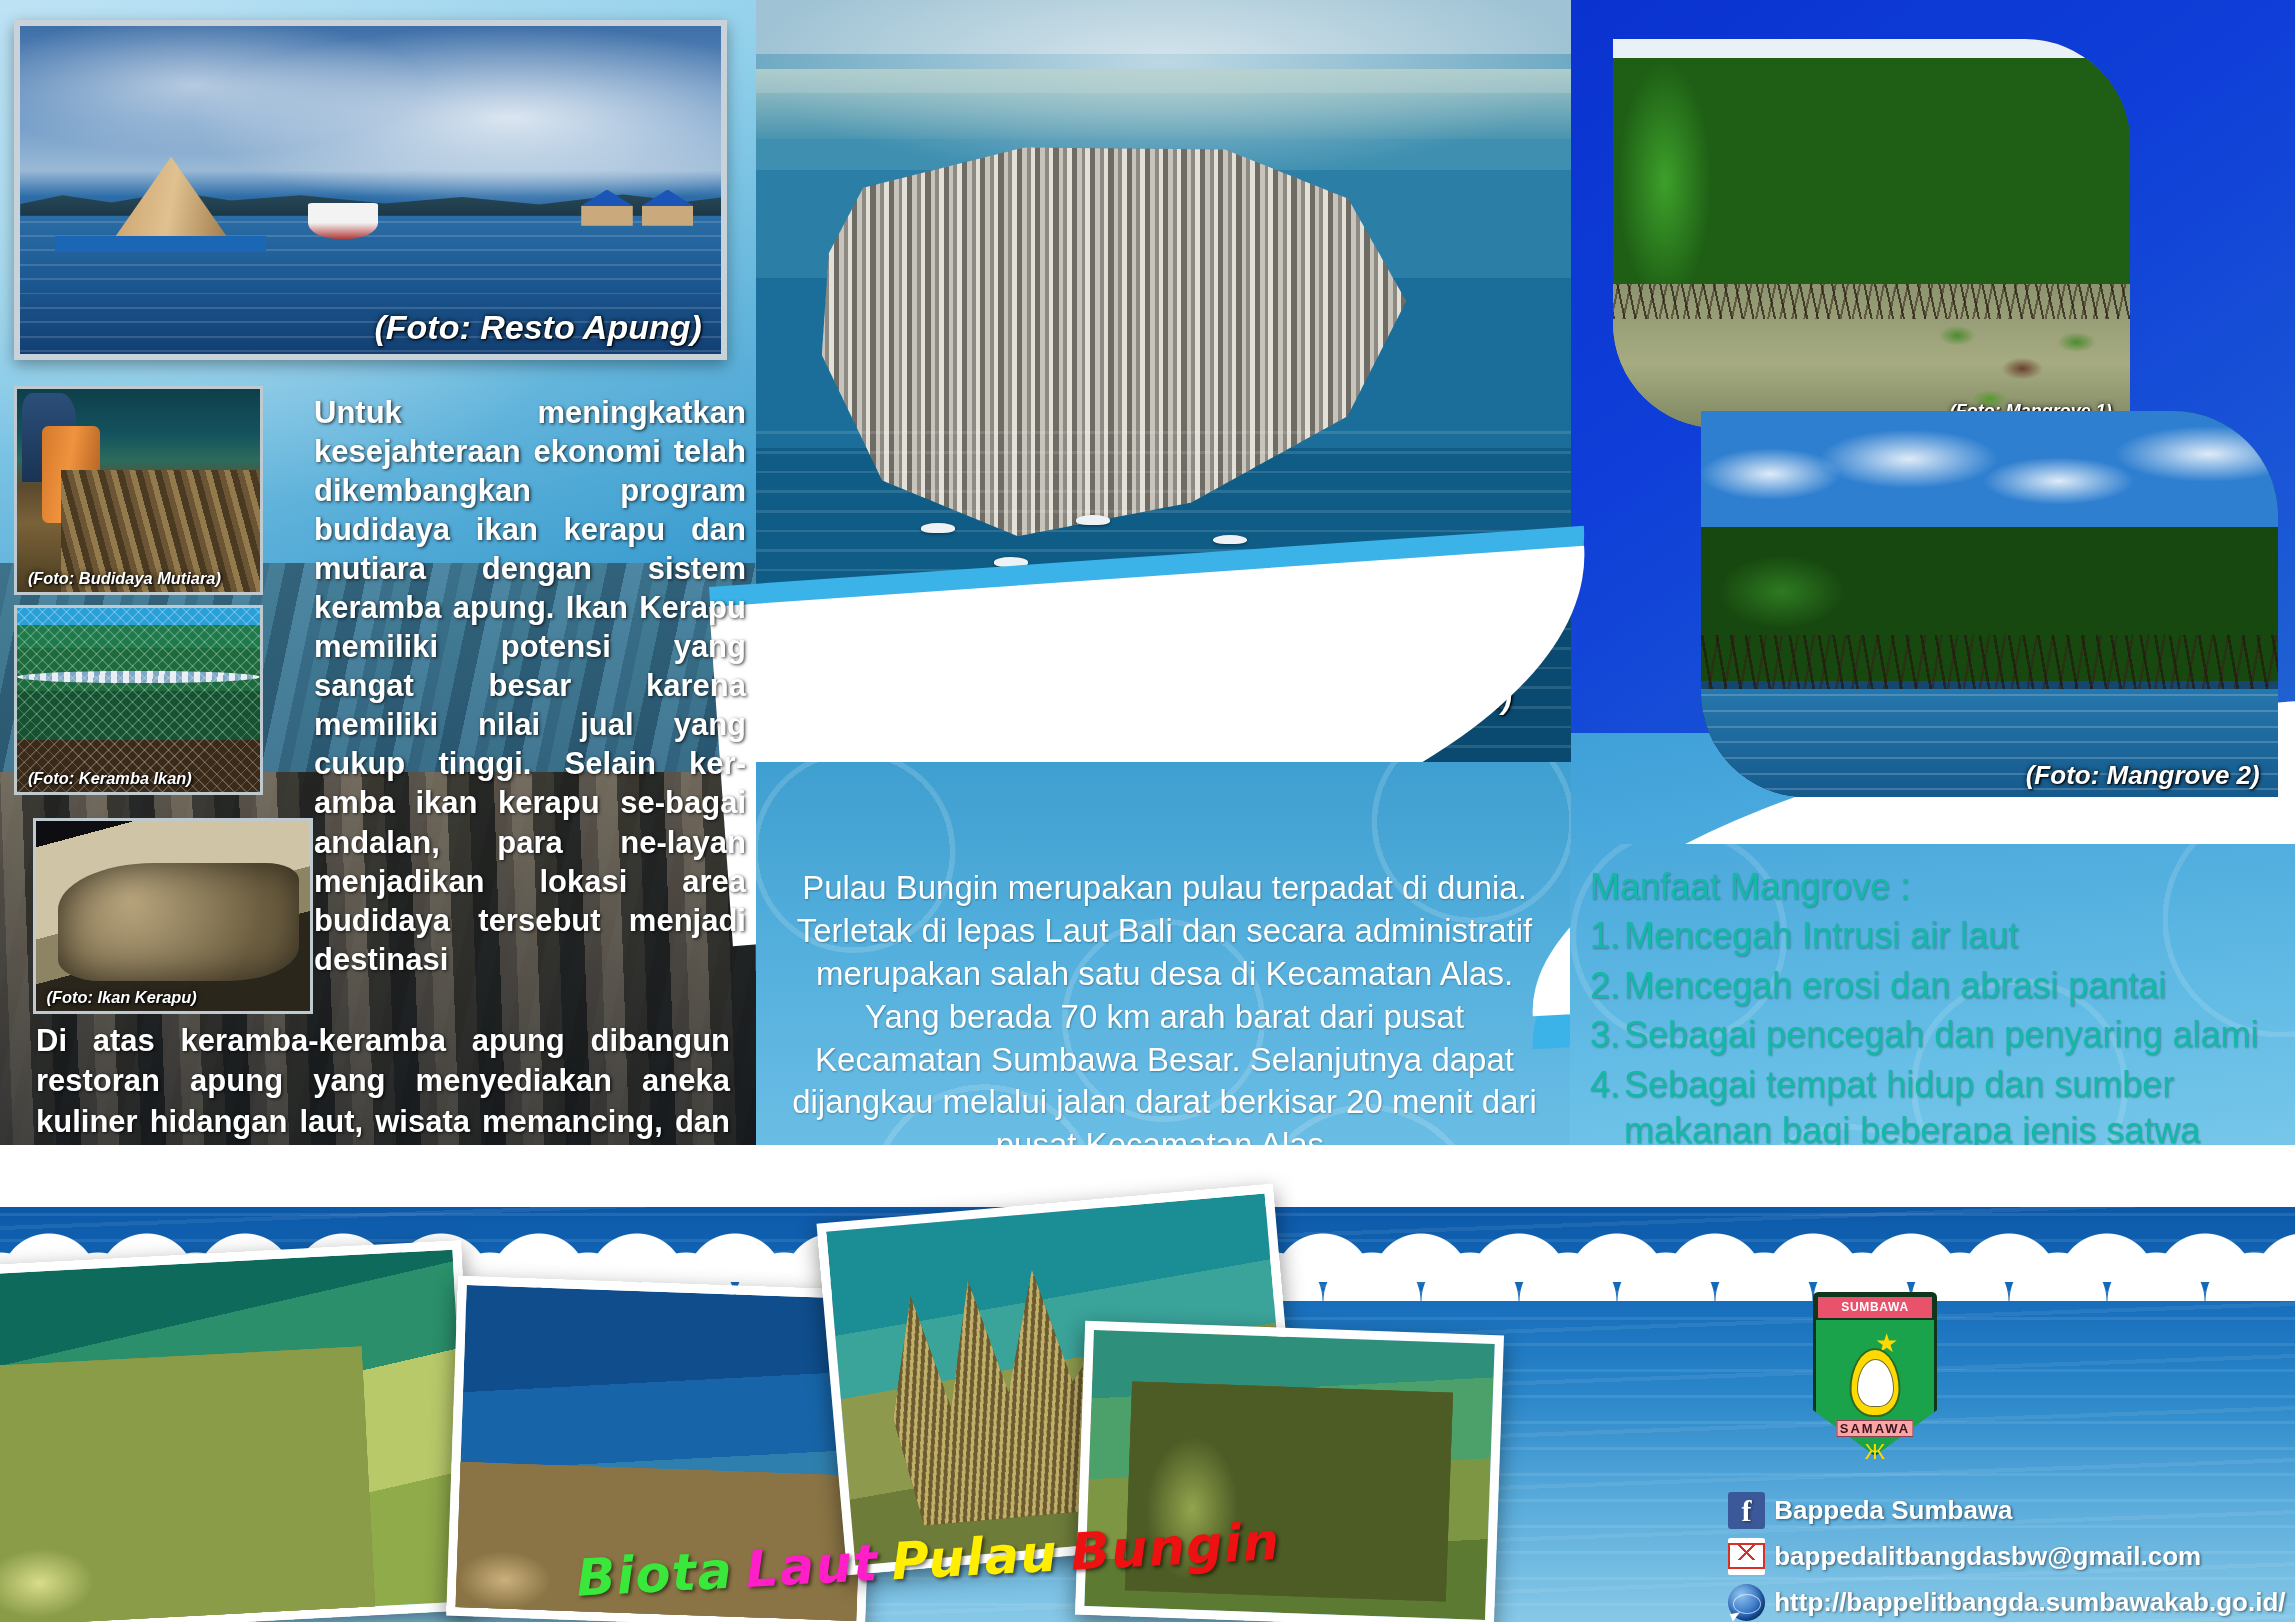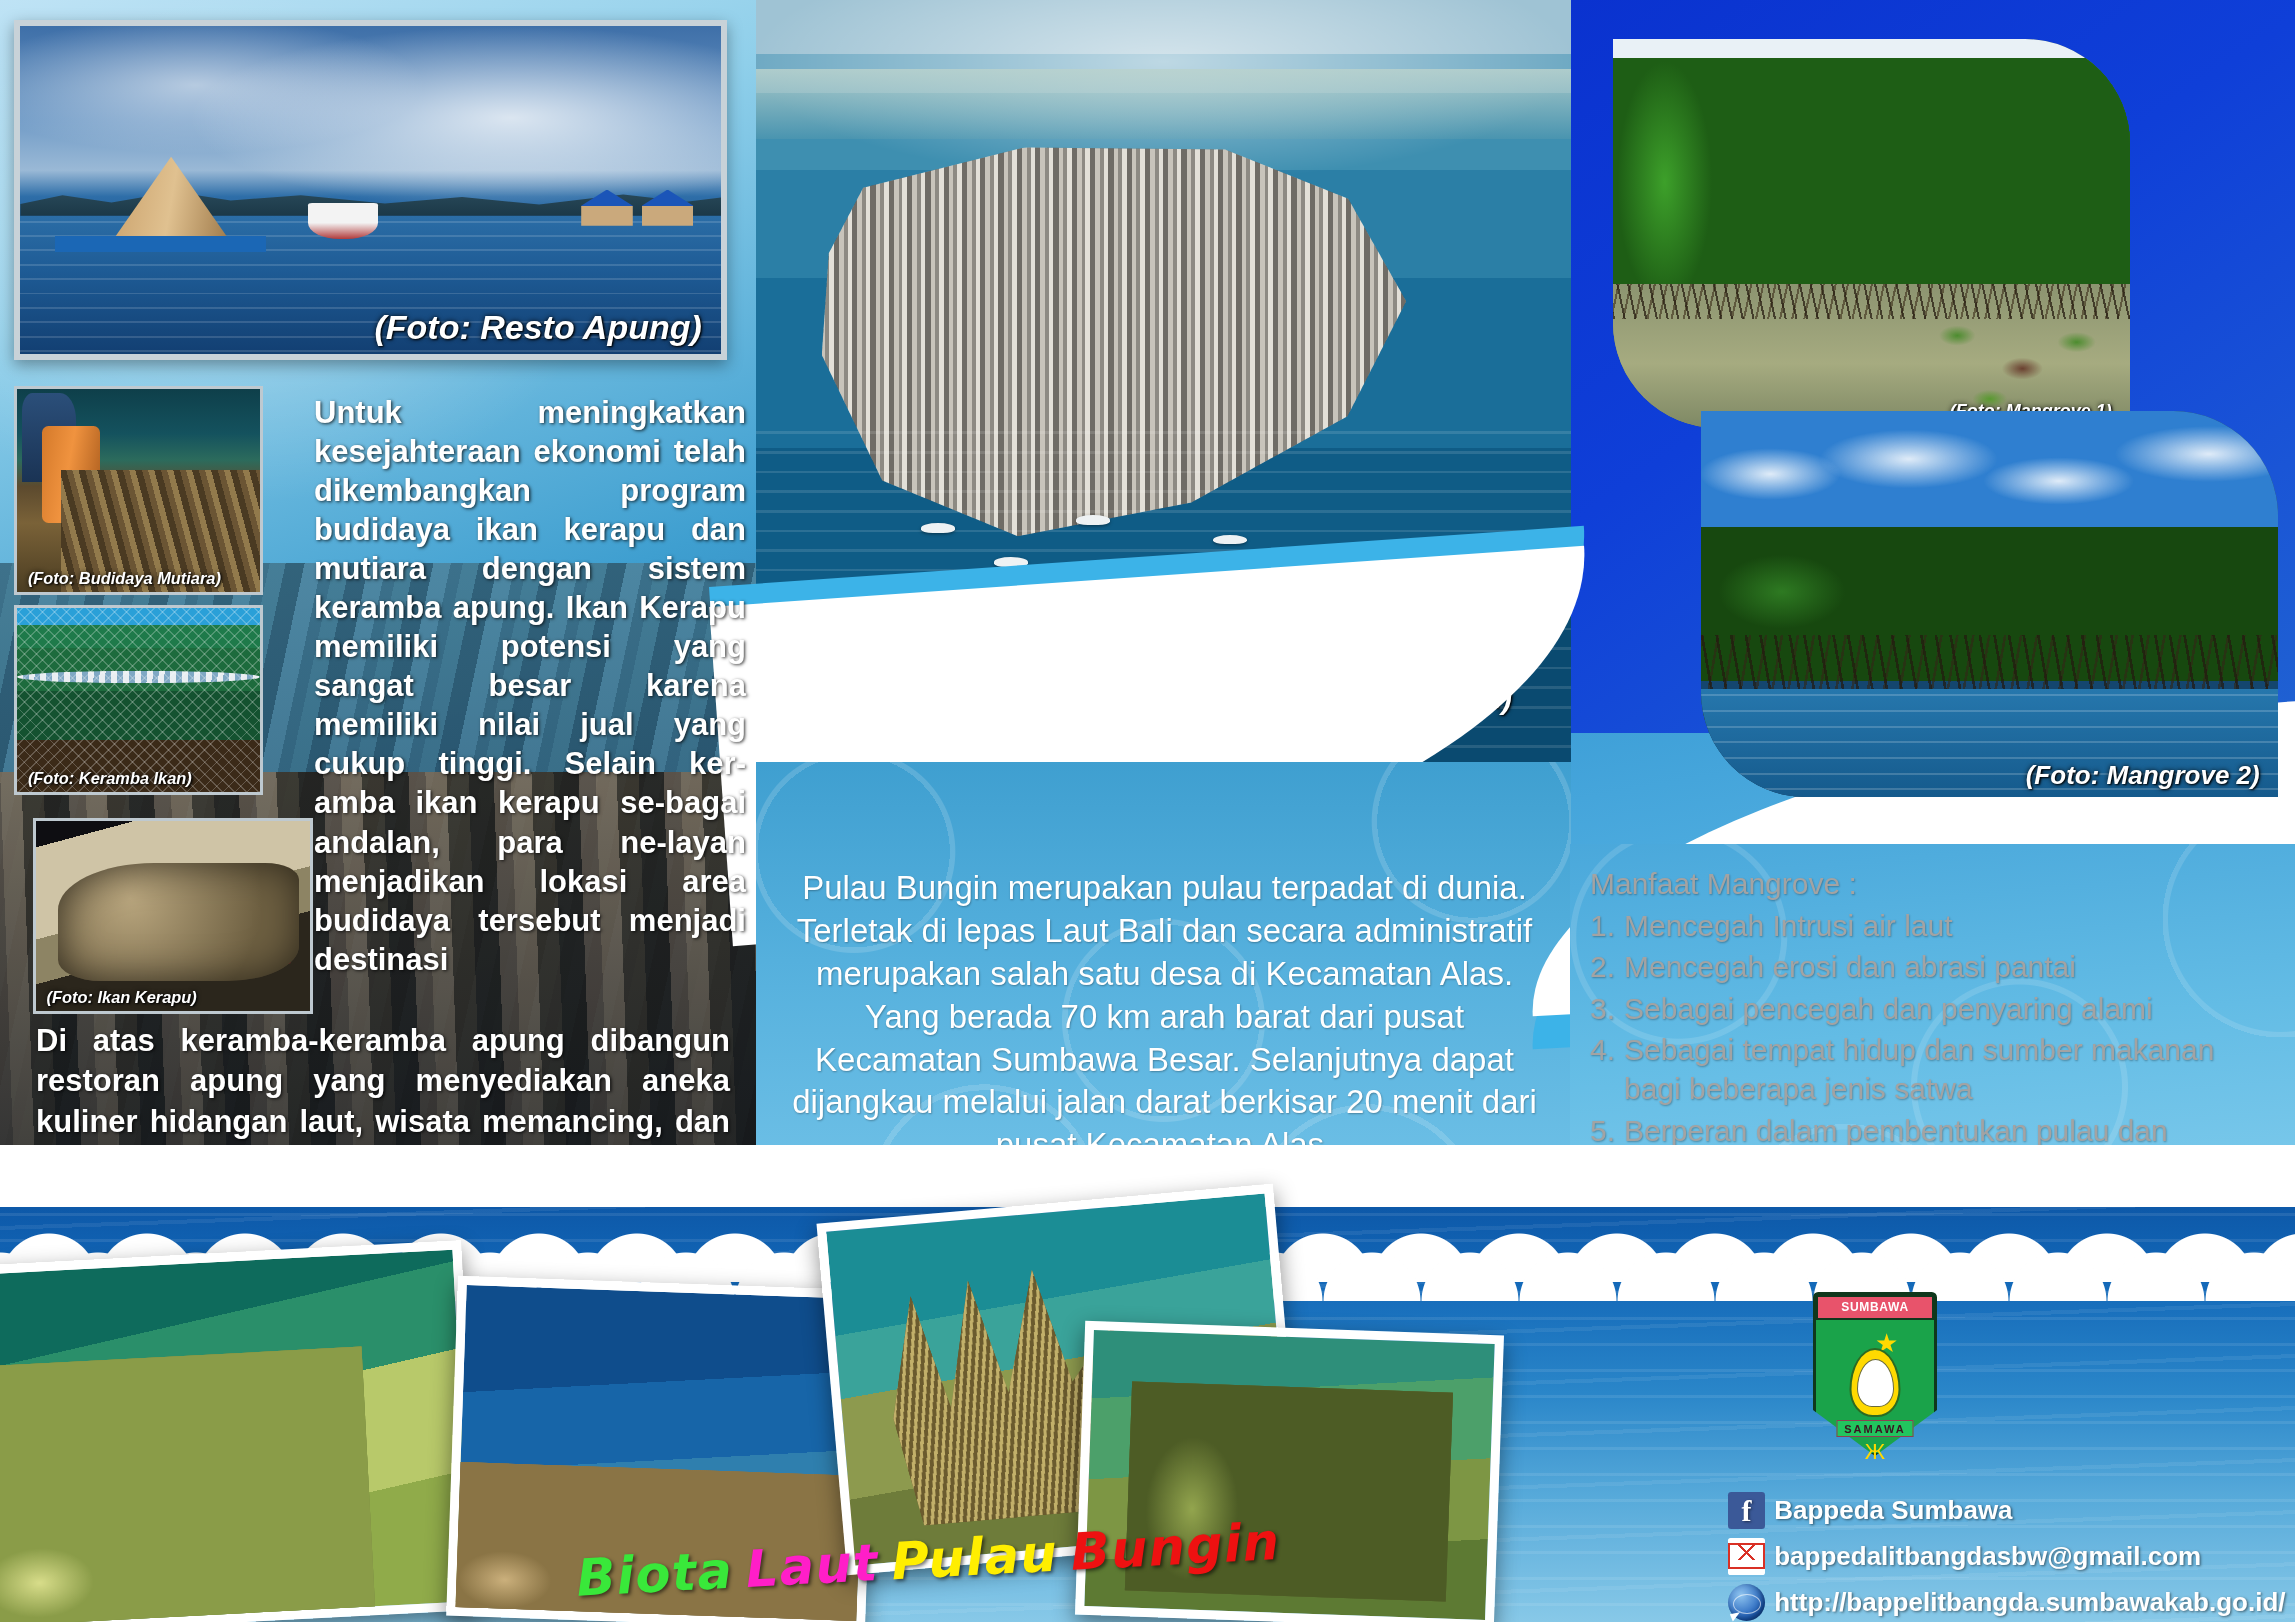--- a/index.html
+++ b/index.html
@@ -306,21 +306,21 @@
     color:#fff;font-weight:700;font-size:31px;line-height:1.30;
     text-align:justify;text-shadow:1.3px 1.3px 3.3px rgba(0,0,0,.8);
   }
   .body-center{
     position:absolute;left:785px;top:867px;width:759px;
     color:#fff;font-size:33px;line-height:1.30;text-align:center;
     text-shadow:0.7px 0.7px 2px rgba(0,0,0,.30);
   }
   .mangrove-box{
     position:absolute;left:1590px;top:864px;width:681px;
-    color:#a3a3a3;font-size:30px;line-height:1.30;
+    color:#14b8a6;font-size:36px;line-height:1.30;
     text-shadow:0.7px 0.7px 2px rgba(0,0,0,.30);
   }
   .mangrove-box .hdr{margin-bottom:2.6px;}
   .mg-item{display:flex;margin-bottom:2.6px;}
   .mg-item .num{width:34px;flex:0 0 34px;}
   .mg-item .txt{flex:1;}
 
   
   .biota{
     position:absolute;left:576px;bottom:34px;
@@ -349,23 +349,23 @@
   .logo .oval{
     position:absolute;left:50%;top:56px;transform:translateX(-50%);
     width:51px;height:69px;background:#ffd900;border:2px solid #2c6a22;
     border-radius:50% 50% 45% 45%/60% 60% 40% 40%;
   }
   .logo .oval:after{content:"";position:absolute;left:50%;top:14%;transform:translateX(-50%);
     width:35px;height:46px;background:#fff;border:1.3px solid #6b6b3a;
     border-radius:50% 50% 40% 40%/62% 62% 38% 38%;}
   .logo .ribbon{
     position:absolute;left:50%;top:128px;transform:translateX(-50%);
-    width:77px;height:17px;background:#22c55e;border:1.3px solid #8c3f52;
+    width:77px;height:17px;background:#fca5a5;border:1.3px solid #8c3f52;
     display:flex;align-items:center;justify-content:center;
-    color:#3a1420;font-size:11px;font-weight:700;letter-spacing:2px;
+    color:#3a1420;font-size:13px;font-weight:700;letter-spacing:2px;
   }
   .logo .deer{position:absolute;left:50%;top:149px;transform:translateX(-50%);
     color:#ffd900;font-size:22px;line-height:1;}
 
   .contact{position:absolute;left:1728px;top:1492px;color:#fff;}
   .crow{display:flex;align-items:center;margin-bottom:9.2px;font-size:26px;font-weight:700;
     text-shadow:1.3px 1.3px 2.6px rgba(0,0,0,.5);white-space:nowrap;}
   .crow .ic{width:37px;flex:0 0 37px;height:37px;margin-right:9.2px;position:relative;}
   .ic-fb{background:#3b5998;border-radius:3.3px;color:#fff;font-size:30px;font-weight:700;
     display:flex;align-items:center;justify-content:center;line-height:1;font-family:"Liberation Serif",serif;}

